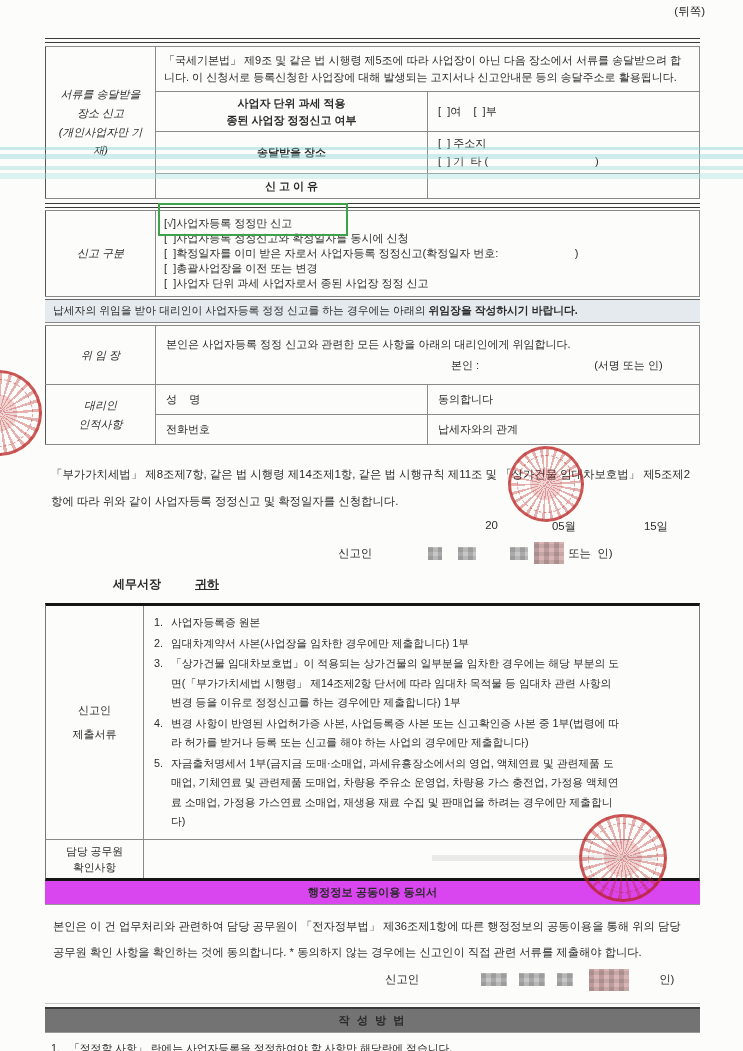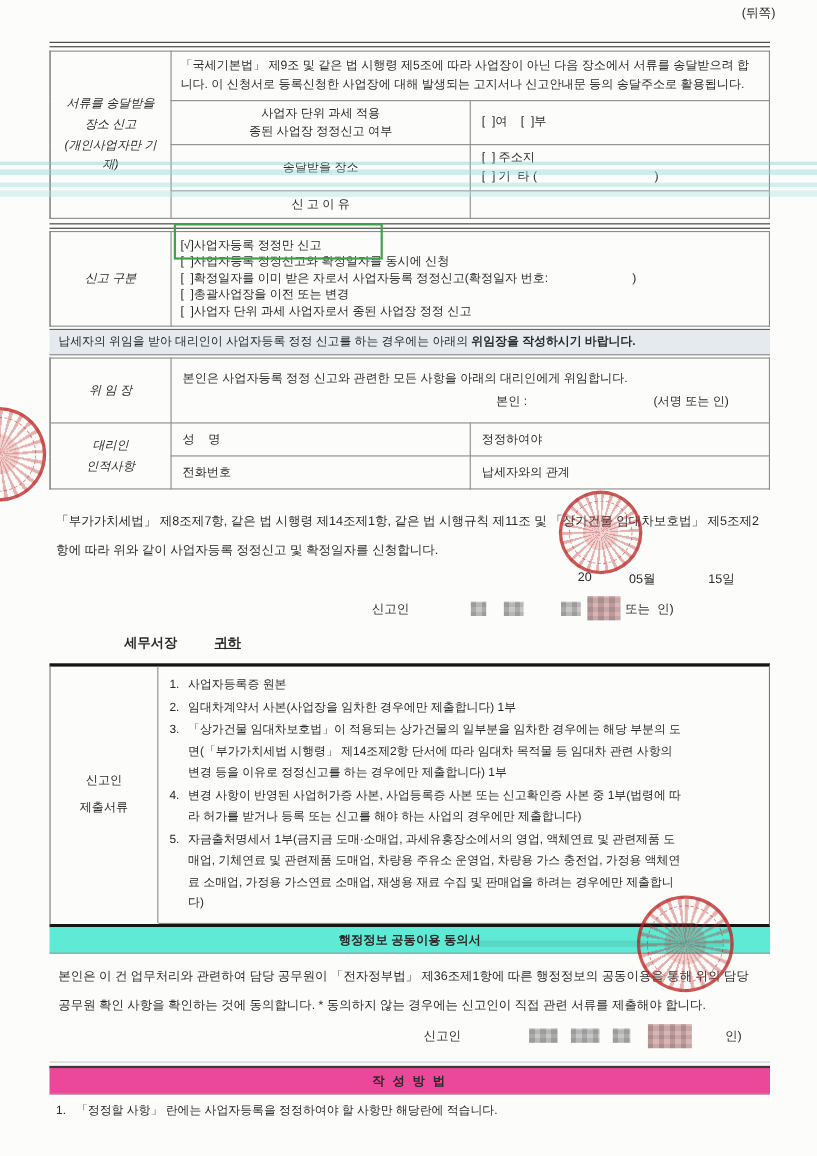--- a/index.html
+++ b/index.html
@@ -21,21 +21,21 @@
 
   .back-label{position:absolute;top:4px;right:38px;font-size:11.5px;z-index:2;}
 
   .dline{border-top:1.5px solid #3a3a3a;border-bottom:1.5px solid #3a3a3a;height:3px;}
 
   table{border-collapse:collapse;width:100%;table-layout:fixed;}
   td{border:1px solid #8a8a8a;padding:3px 6px;vertical-align:middle;}
   .t1{margin-top:3px;border-bottom:1.5px solid #444;}
   .t1 td,.t2 td,.t3 td{font-size:11px;}
   .lblcol{width:97px;text-align:center;line-height:1.7;border-left:1.2px solid #555;font-style:italic;}
-  .midcol{width:164px;text-align:center;line-height:1.5;}
+  .midcol{width:164px;text-align:center;line-height:1.5;font-weight:bold;}
   .intro-cell{font-size:10.6px;line-height:1.55;padding:5px 8px;}
   .valcell{padding-left:10px;line-height:1.6;}
 
   .t2{margin-top:2px;border-bottom:1.5px solid #444;}
   .t2 .opts{padding:5px 8px;line-height:15px;}
   .opt{position:relative;}
   .green-box{
     position:absolute;left:-6px;top:-13px;width:186px;height:29px;
     border:2.5px solid #3fa14b;z-index:4;pointer-events:none;
   }
@@ -45,21 +45,21 @@
     padding:4px 8px;font-size:10.8px;
   }
 
   .t3{margin-top:2px;border-bottom:1.5px solid #444;}
   .poa-cell{padding:6px 10px;line-height:1.6;}
   .poa-sign-line{margin-top:4px;display:flex;}
   .agent-col{width:284px;padding-left:10px;height:23px;}
   .agent-col2{padding-left:10px;}
 
   .decl{margin-top:16px;font-size:11.4px;line-height:27px;padding:0 6px;}
-  .date-line{display:flex;justify-content:flex-end;margin-top:4px;font-size:11.4px;}
+  .date-line{display:flex;justify-content:flex-end;margin-top:4px;font-size:11.4px;gap:20px;}
   .date-line .yr{margin-right:34px;}
   .date-line .mo{margin-right:48px;}
   .date-line .dy{margin-right:32px;}
   .reporter-line{margin-top:8px;height:22px;display:flex;align-items:center;font-size:11.4px;}
   .recipient-line{margin-top:12px;font-size:12px;font-weight:bold;display:flex;}
 
   .blur{display:inline-block;height:13px;margin:0 4px;background-color:#cfcfcf;
     background-image:repeating-linear-gradient(90deg,rgba(0,0,0,.16) 0 5px,rgba(0,0,0,.02) 5px 10px),
                      repeating-linear-gradient(0deg,rgba(0,0,0,.10) 0 4px,rgba(0,0,0,.02) 4px 8px);}
   .blur.pink{background-color:#e2bcbc;height:22px;vertical-align:middle;}
@@ -72,28 +72,28 @@
   .docs-items{grid-column:2;grid-row:1;padding:7px 8px 6px 10px;font-size:10.8px;}
   .doc-item{display:flex;line-height:19.5px;margin-bottom:1px;}
   .doc-item .no{width:17px;flex:none;}
   .doc-item .txt{flex:1;}
   .fee{grid-column:3;grid-row:1/3;border-left:1px solid #8a8a8a;display:flex;flex-direction:column;
     justify-content:center;align-items:center;line-height:2.3;font-size:11px;}
   .officer-label{grid-column:1;grid-row:2;border-right:1px solid #8a8a8a;border-top:1px solid #8a8a8a;
     display:flex;flex-direction:column;justify-content:center;align-items:center;height:38px;line-height:1.5;font-size:10.8px;}
   .officer-value{grid-column:2;grid-row:2;border-top:1px solid #8a8a8a;}
 
-  .gray-band{background:#5eead4;text-align:center;font-weight:bold;font-size:11.2px;
+  .gray-band{background:#d946ef;text-align:center;font-weight:bold;font-size:11.2px;
     padding:4px 0;border-bottom:1px solid #999;}
   .consent-body{padding:8px 8px 0 8px;font-size:11.3px;line-height:26px;}
   .consent-reporter{margin-top:2px;height:26px;display:flex;align-items:center;font-size:11.4px;}
   .scan-bar{position:absolute;left:432px;top:855px;width:225px;height:6px;background:rgba(0,0,0,.07);z-index:1;}
 
   .thin-line{border-top:1px solid #c9c9c9;margin-top:10px;}
-  .method-band{margin-top:3px;background:#ec4899;border-top:2px solid #3a3a3a;border-bottom:1px solid #999;
+  .method-band{margin-top:3px;background:#737373;border-top:2px solid #3a3a3a;border-bottom:1px solid #999;
     text-align:center;font-weight:bold;font-size:11.2px;padding:4px 0;letter-spacing:2px;}
   .instr{padding:7px 2px 0 6px;font-size:10.8px;}
   .instr-item{display:flex;line-height:17.5px;margin-bottom:2px;}
   .instr-item .no{width:18px;flex:none;}
 
   
   .stamp{position:absolute;border-radius:50%;border:3px solid rgba(186,32,32,.82);z-index:6;
     background:
       radial-gradient(circle at 50% 50%, rgba(186,32,32,.20) 0 32%, rgba(186,32,32,0) 33%),
       repeating-conic-gradient(rgba(186,32,32,.38) 0deg 5deg, rgba(186,32,32,0) 5deg 14deg);
@@ -187,21 +187,21 @@
             <span style="margin-left:115px;">(서명 또는 인)</span>
           </div>
         </td>
       </tr>
       <tr>
         <td rowspan="2" class="lblcol">
           <span>대리인</span><br>
           <span>인적사항</span>
         </td>
         <td class="agent-col pre">성    명</td>
-        <td class="agent-col2">정정하여야</td>
+        <td class="agent-col2">동의합니다</td>
       </tr>
       <tr>
         <td class="agent-col">전화번호</td>
         <td class="agent-col2">납세자와의 관계</td>
       </tr>
     </tbody>
       </table>
 
     <div class="decl">「부가가치세법」 제8조제7항, 같은 법 시행령 제14조제1항, 같은 법 시행규칙 제11조 및 「상가건물 임대차보호법」 제5조제2항에 따라 위와 같이 사업자등록 정정신고 및 확정일자를 신청합니다.</div>
 
@@ -244,20 +244,24 @@
           <span class="txt">「상가건물 임대차보호법」이 적용되는 상가건물의 일부분을 임차한 경우에는 해당 부분의 도면(「부가가치세법 시행령」 제14조제2항 단서에 따라 임대차 목적물 등 임대차 관련 사항의 변경 등을 이유로 정정신고를 하는 경우에만 제출합니다) 1부</span>
         </div>
         <div class="doc-item">
           <span class="no">4.</span>
           <span class="txt">변경 사항이 반영된 사업허가증 사본, 사업등록증 사본 또는 신고확인증 사본 중 1부(법령에 따라 허가를 받거나 등록 또는 신고를 해야 하는 사업의 경우에만 제출합니다)</span>
         </div>
         <div class="doc-item">
           <span class="no">5.</span>
           <span class="txt">자금출처명세서 1부(금지금 도매·소매업, 과세유흥장소에서의 영업, 액체연료 및 관련제품 도매업, 기체연료 및 관련제품 도매업, 차량용 주유소 운영업, 차량용 가스 충전업, 가정용 액체연료 소매업, 가정용 가스연료 소매업, 재생용 재료 수집 및 판매업을 하려는 경우에만 제출합니다)</span>
         </div>
+      </div>
+      <div class="officer-label">
+        <span>담당 공무원</span>
+        <span>확인사항</span>
       </div>
       <div class="officer-value"></div>
     </div>
 
     <div class="gray-band">행정정보 공동이용 동의서</div>
     <div class="consent-body">본인은 이 건 업무처리와 관련하여 담당 공무원이 「전자정부법」 제36조제1항에 따른 행정정보의 공동이용을 통해 위의 담당 공무원 확인 사항을 확인하는 것에 동의합니다. * 동의하지 않는 경우에는 신고인이 직접 관련 서류를 제출해야 합니다.</div>
     <div class="consent-reporter">
       <span style="margin-left:340px;">신고인</span>
       <span class="blur" style="width:26px;margin-left:62px;"></span>
       <span class="blur" style="width:26px;margin-left:8px;"></span>

